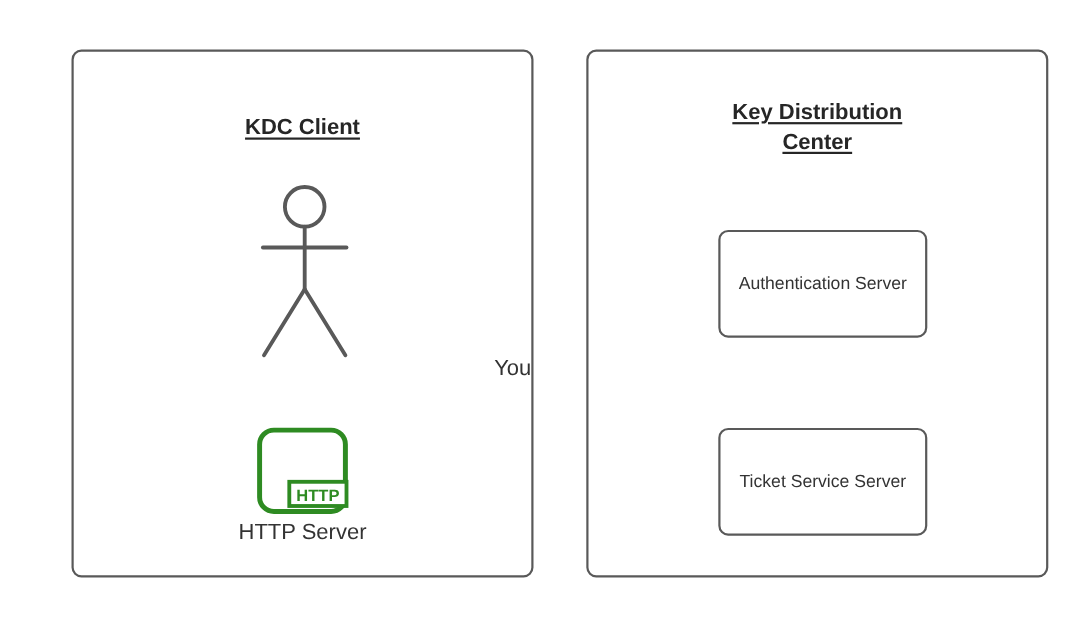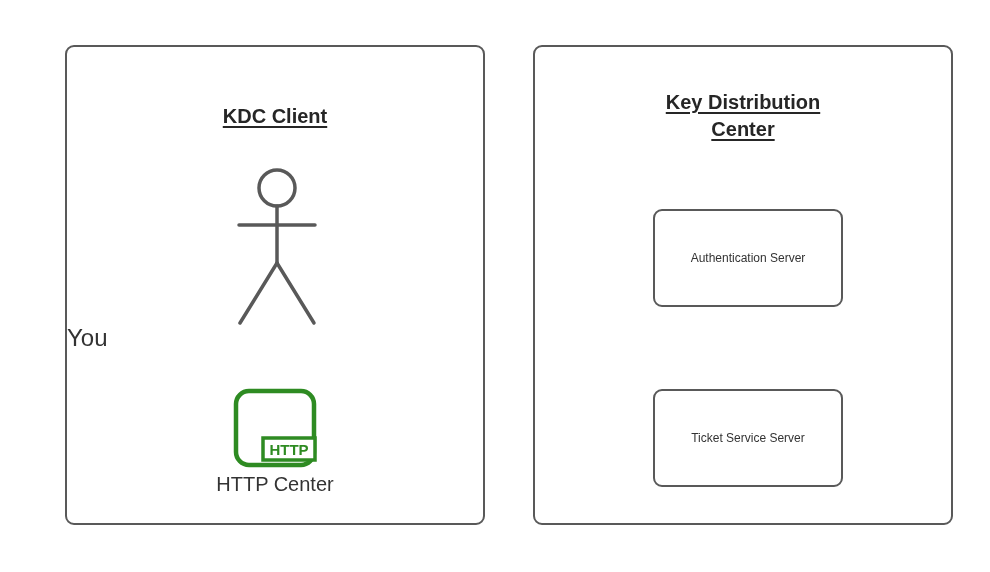--- a/index.html
+++ b/index.html
@@ -48,22 +48,22 @@
     left: 160px;
     top: 120px;
     width: 100px;
     height: 160px;
   }
   .actor-label {
     position: absolute;
     top: 277px;
     left: 0;
     width: 100%;
-    text-align: left;
-    font-size: 24px;
+    text-align: right;
+    font-size: 20px;
     color: #333333;
   }
   .service-svg {
     position: absolute;
     left: 166px;
     top: 341px;
     width: 86px;
     height: 80px;
   }
   .service-label {
@@ -80,21 +80,21 @@
     left: 118px;
     width: 190px;
     height: 98px;
     border: 2px solid #595959;
     border-radius: 9px;
     background: #ffffff;
     display: flex;
     align-items: center;
     justify-content: center;
     text-align: left;
-    font-size: 12px;
+    font-size: 16px;
     line-height: 27px;
     color: #333333;
     padding: 0 14px;
   }
   .node.auth   { top: 162px; }
   .node.ticket { top: 342px; }
 </style>
 </head>
 <body>
 
@@ -110,21 +110,21 @@
       <line x1="50" y1="96" x2="13" y2="156"></line>
       <line x1="50" y1="96" x2="87" y2="156"></line>
     </svg>
     <div class="actor-label">You</div>
 
     <svg class="service-svg" viewBox="0 0 86 80">
       <rect x="3" y="3" width="78" height="74" rx="13" fill="none" stroke="#2e8b22" stroke-width="4.5"></rect>
       <rect x="30" y="50" width="52" height="22" fill="#ffffff" stroke="#2e8b22" stroke-width="3.5"></rect>
       <text x="56" y="67" text-anchor="middle" font-family="Liberation Sans, DejaVu Sans, sans-serif" font-size="15" font-weight="bold" fill="#2e8b22">HTTP</text>
     </svg>
-    <div class="service-label">HTTP Center</div>
+    <div class="service-label">HTTP Server</div>
   </section>
 
   <section class="panel right">
     <h2 class="panel-title">Key Distribution Center</h2>
 
     <div class="node auth">
       <span>Authentication Server</span>
     </div>
 
     <div class="node ticket">

